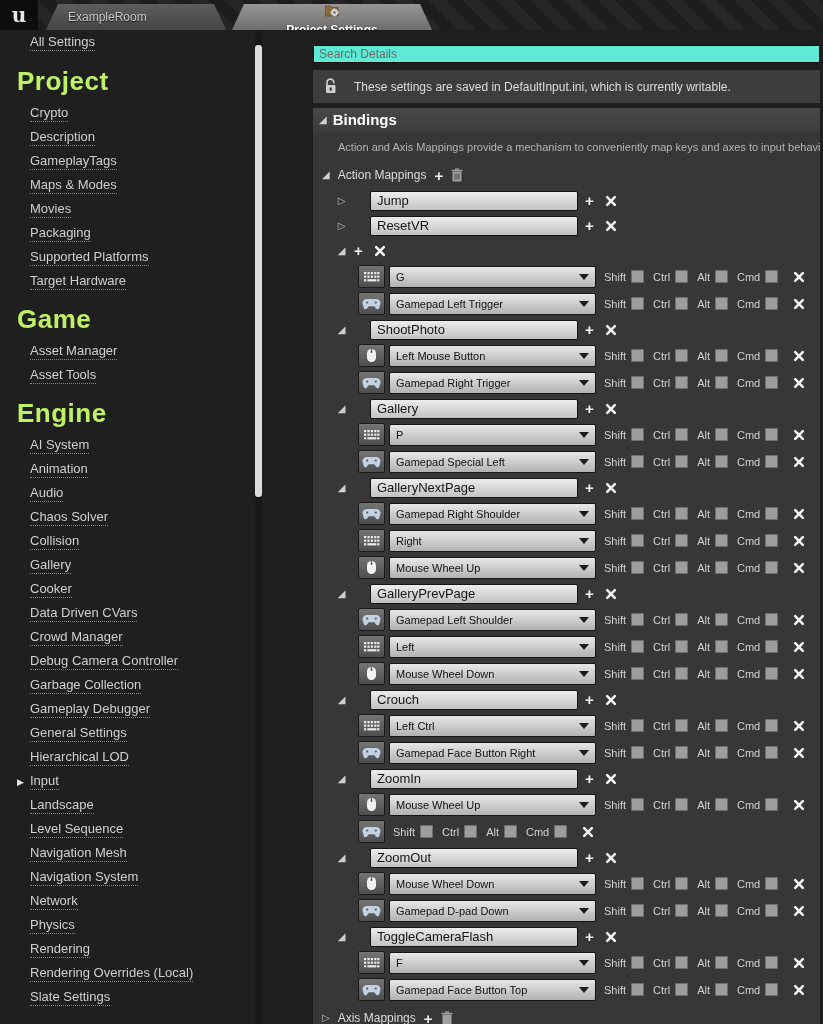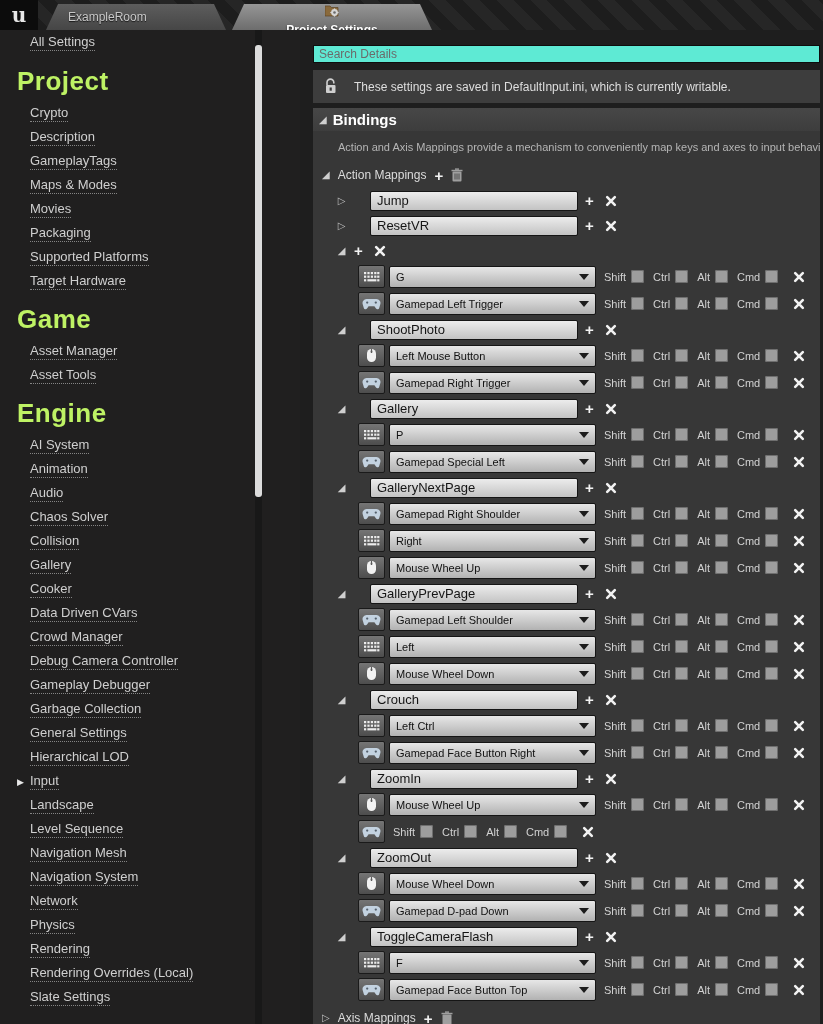--- a/index.html
+++ b/index.html
@@ -137,22 +137,22 @@
           <div class="side-item"><span class="side-link">AI System</span></div>
           <div class="side-item"><span class="side-link">Animation</span></div>
           <div class="side-item"><span class="side-link">Audio</span></div>
           <div class="side-item"><span class="side-link">Chaos Solver</span></div>
           <div class="side-item"><span class="side-link">Collision</span></div>
           <div class="side-item"><span class="side-link">Gallery</span></div>
           <div class="side-item"><span class="side-link">Cooker</span></div>
           <div class="side-item"><span class="side-link">Data Driven CVars</span></div>
           <div class="side-item"><span class="side-link">Crowd Manager</span></div>
           <div class="side-item"><span class="side-link">Debug Camera Controller</span></div>
+          <div class="side-item"><span class="side-link">Garbage Collection</span></div>
           <div class="side-item"><span class="side-link">Gameplay Debugger</span></div>
-          <div class="side-item"><span class="side-link">Garbage Collection</span></div>
           <div class="side-item"><span class="side-link">General Settings</span></div>
           <div class="side-item"><span class="side-link">Hierarchical LOD</span></div>
           <div class="side-item"><span class="sel-arrow">▶</span><span class="side-link">Input</span></div>
           <div class="side-item"><span class="side-link">Landscape</span></div>
           <div class="side-item"><span class="side-link">Level Sequence</span></div>
           <div class="side-item"><span class="side-link">Navigation Mesh</span></div>
           <div class="side-item"><span class="side-link">Navigation System</span></div>
           <div class="side-item"><span class="side-link">Network</span></div>
           <div class="side-item"><span class="side-link">Physics</span></div>
           <div class="side-item"><span class="side-link">Rendering</span></div>

